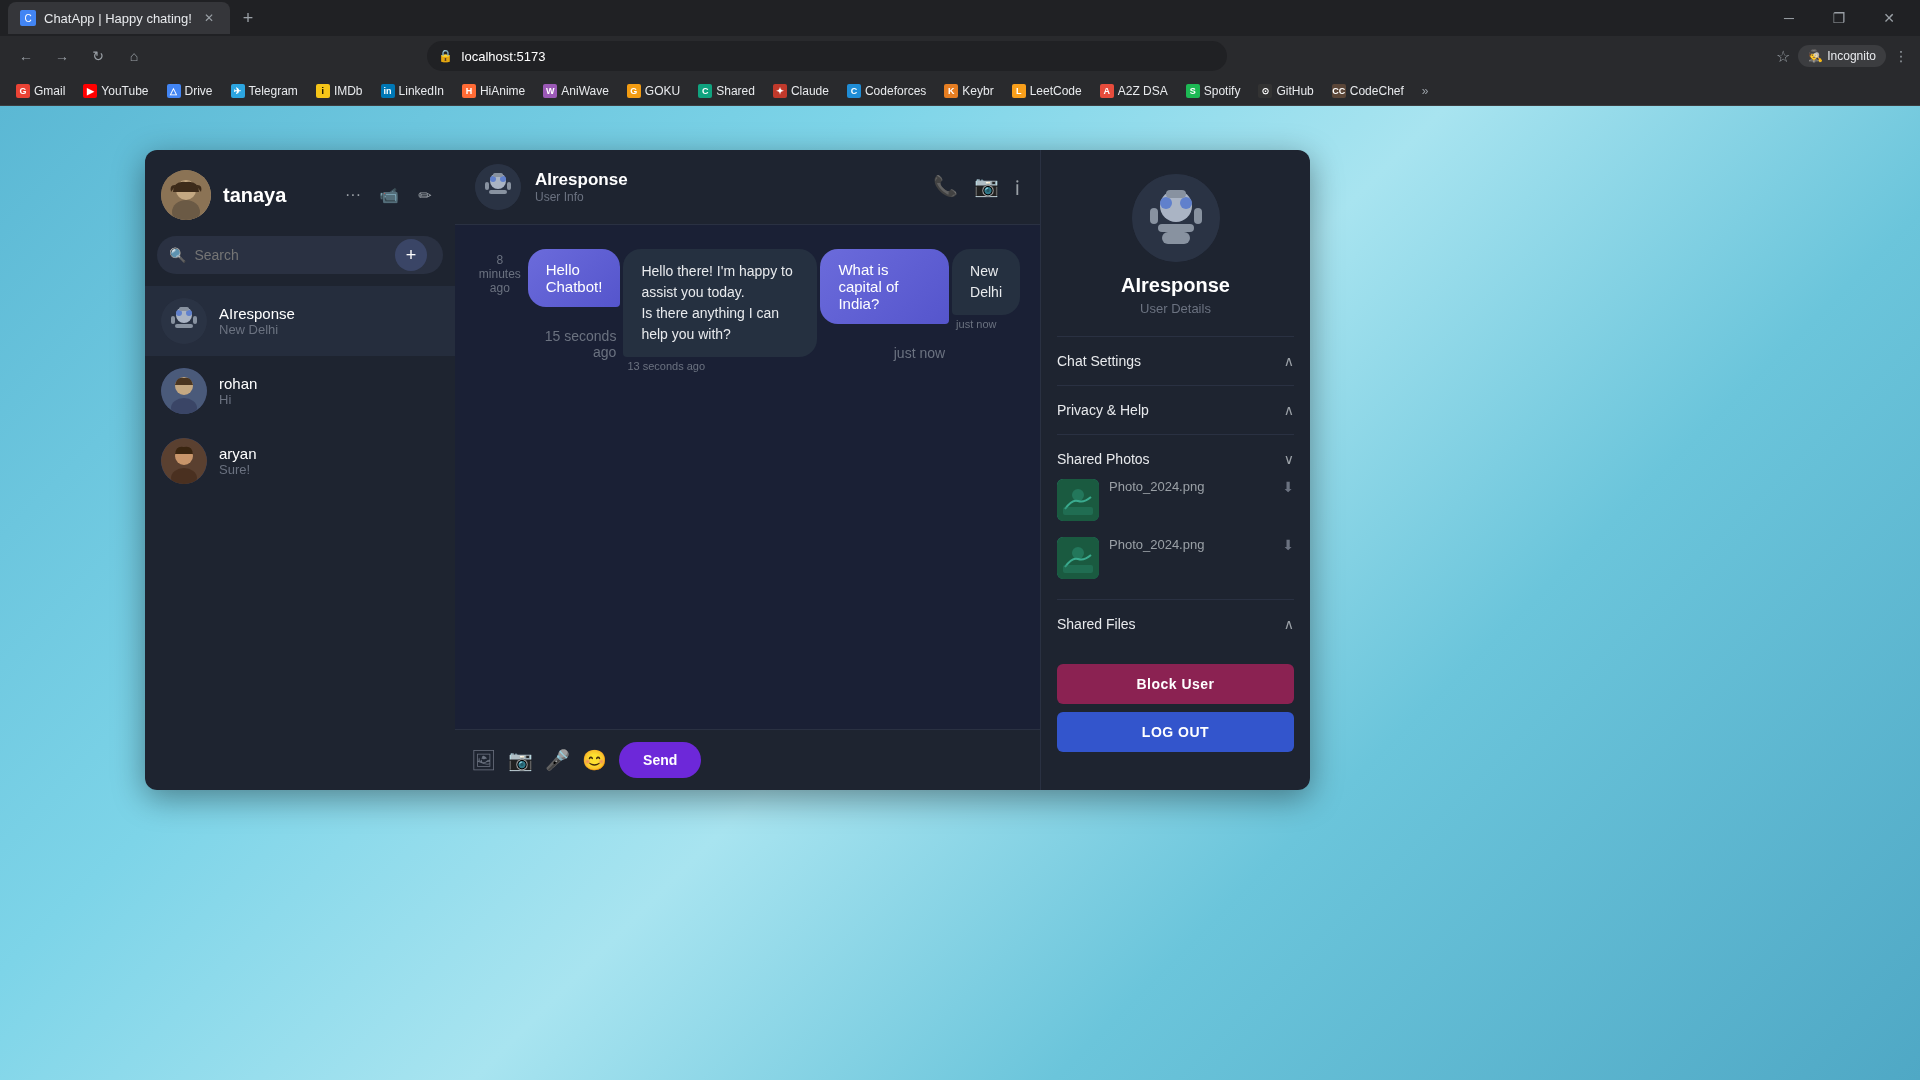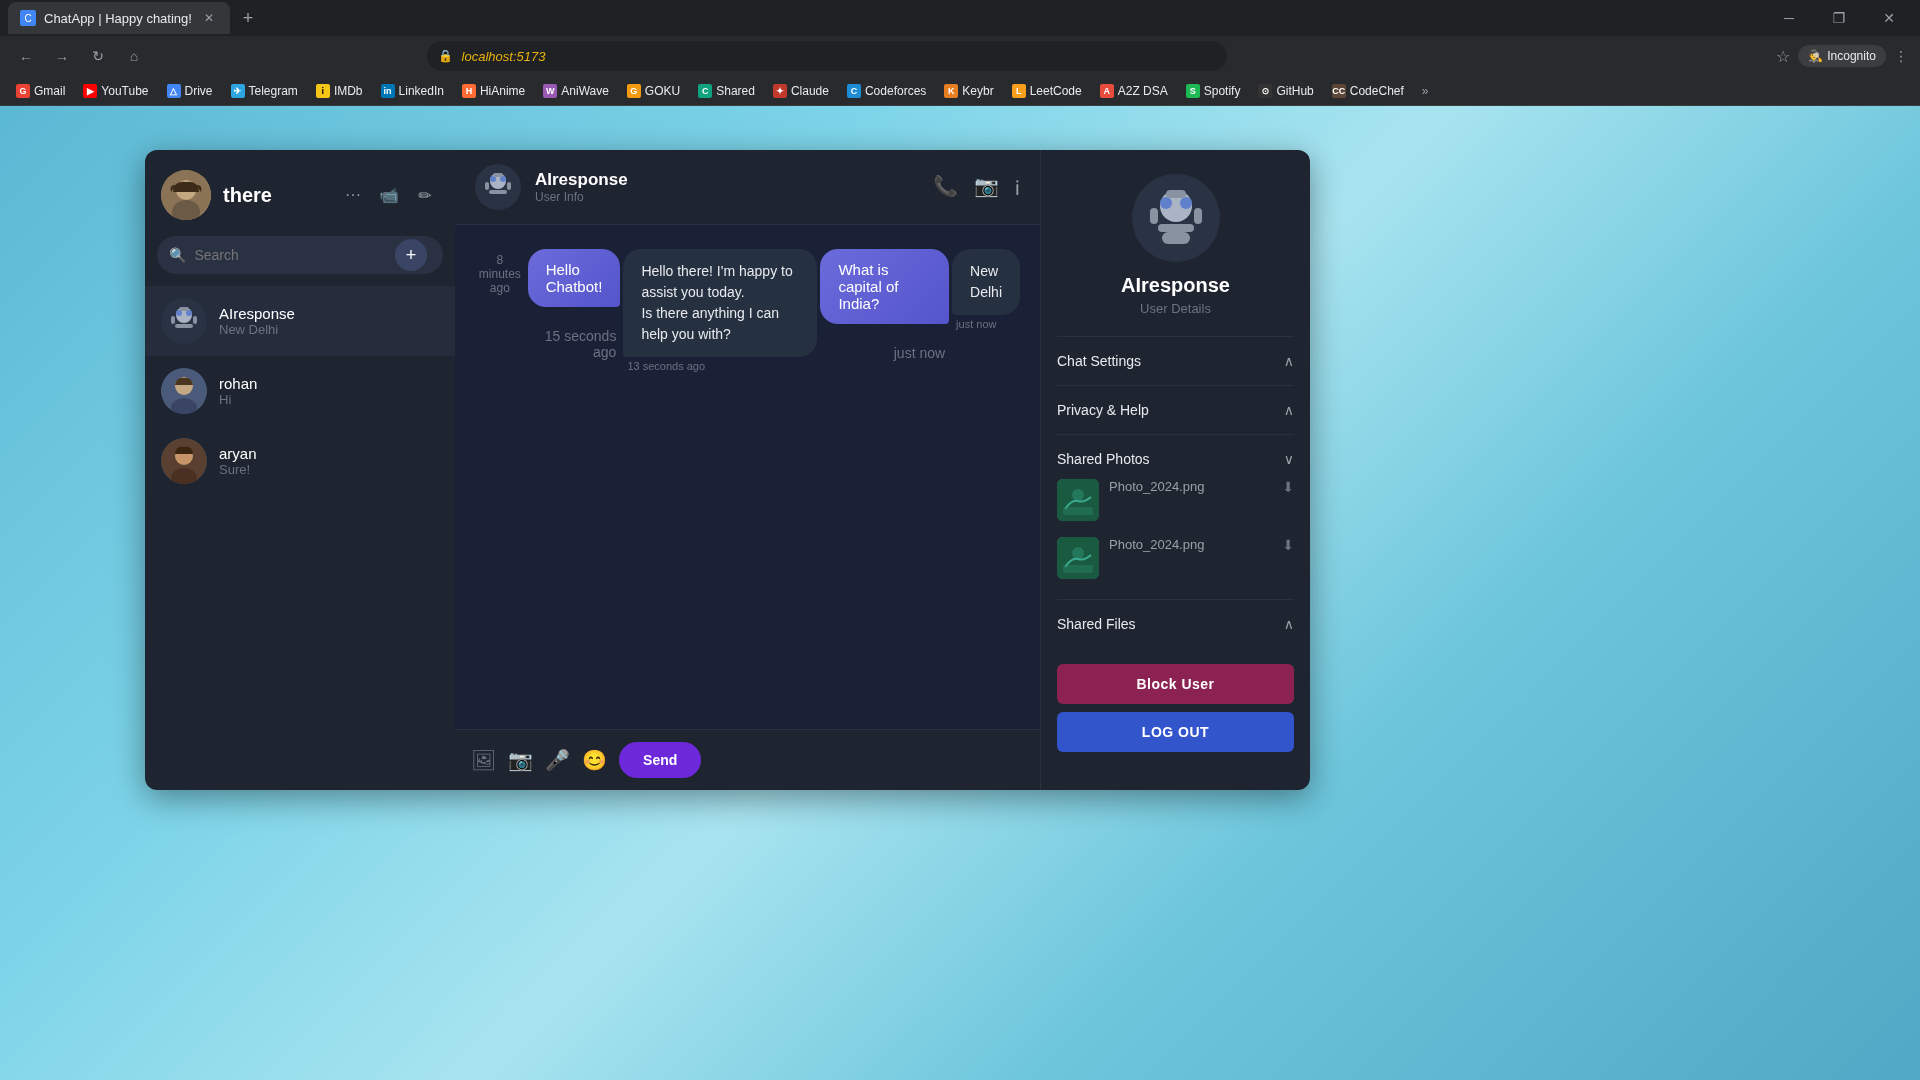--- a/index.html
+++ b/index.html
@@ -93,24 +93,23 @@
       border-radius: 20px;
       height: 30px;
       display: flex;
       align-items: center;
       padding: 0 12px;
       gap: 8px;
       max-width: 800px;
       margin: 0 auto;
     }
     .address-bar-url {
-      color: #eab308;
+      color: #ffffff;
       font-size: 13px;
       flex: 1;
-      font-style: italic;
     }
     .address-bar-icon {
       color: #9aa0a6; font-size: 12px;
     }
     .star-btn { color: #9aa0a6; font-size: 16px; margin-left: auto; cursor: pointer; }
     .incognito-btn {
       background: #3c3d40;
       border-radius: 12px;
       padding: 4px 10px;
       color: #e8eaed; font-size: 12px;
@@ -600,21 +599,21 @@
 
         <svg viewBox="0 0 50 50" xmlns="http://www.w3.org/2000/svg">
           <circle cx="25" cy="25" r="25" fill="#8b7355"></circle>
           <circle cx="25" cy="20" r="10" fill="#c4a882"></circle>
           <ellipse cx="25" cy="42" rx="14" ry="12" fill="#6b5a45"></ellipse>
           <path d="M12 22 Q13 10 25 12 Q37 10 38 22" fill="#3d2b1a"></path>
           <path d="M10 22 Q8 14 15 15" fill="#3d2b1a"></path>
           <path d="M40 22 Q42 14 35 15" fill="#3d2b1a"></path>
         </svg>
       </div>
-      <span class="sidebar-username">there</span>
+      <span class="sidebar-username">tanaya</span>
       <div class="sidebar-header-actions">
         <div class="header-icon-btn">···</div>
         <div class="header-icon-btn">📹</div>
         <div class="header-icon-btn">✏</div>
       </div>
     </div>
 
     <div class="search-bar">
       <span class="search-icon">🔍</span>
       <input class="search-input" type="text" placeholder="Search" style="">

